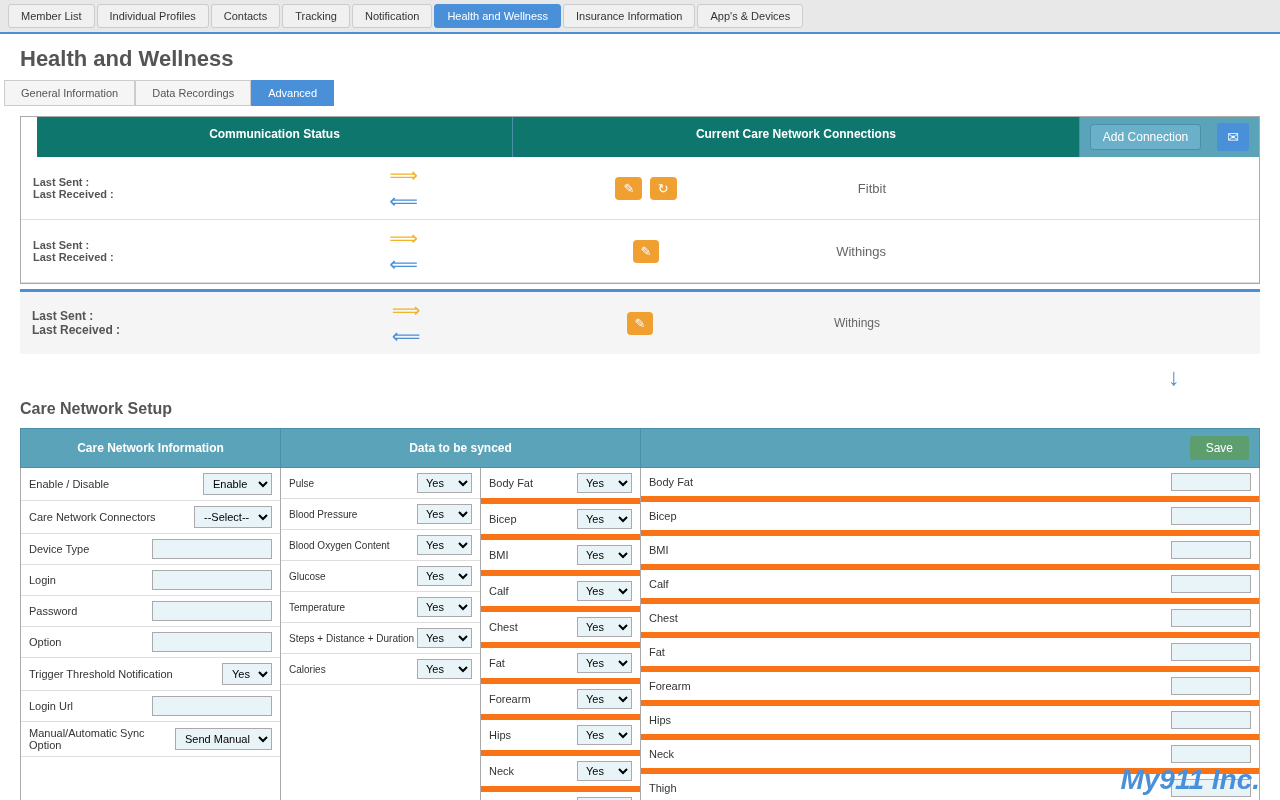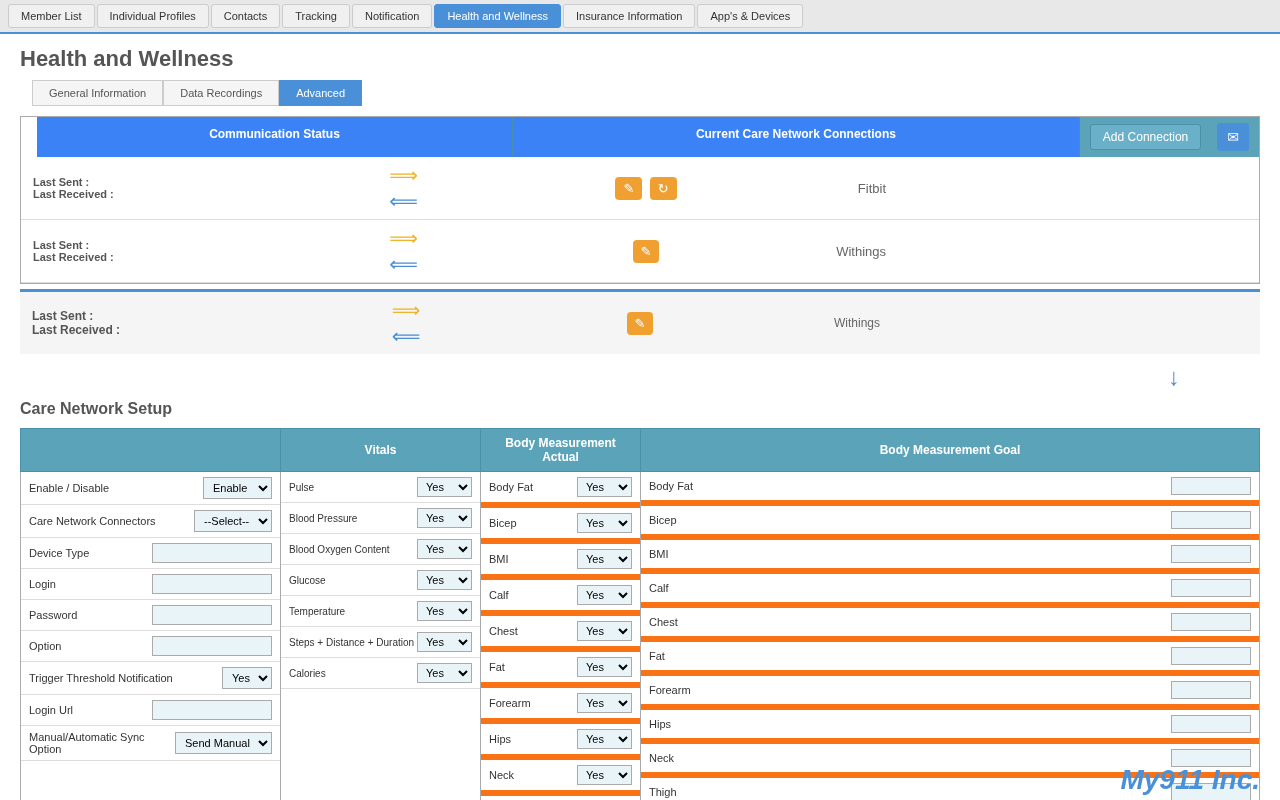--- a/index.html
+++ b/index.html
@@ -8,21 +8,21 @@
     
     .nav-bar { background: #e8e8e8; border-bottom: 2px solid #4a90d9; display: flex; align-items: center; padding: 4px 8px; gap: 2px; }
     .nav-item { padding: 5px 12px; font-size: 11px; cursor: pointer; border: 1px solid #ccc; background: #f0f0f0; color: #333; border-radius: 3px; }
     .nav-item.active { background: #4a90d9; color: #fff; border-color: #4a90d9; }
 
     
     .page-header { padding: 12px 20px 8px; }
     .page-title { font-size: 22px; font-weight: bold; color: #555; }
 
     
-    .tabs { display: flex; padding: 0 32px; gap: 0; }
+    .tabs { display: flex; padding: 0 4px; gap: 0; }
     .tab { padding: 6px 16px; font-size: 11px; cursor: pointer; border: 1px solid #ccc; background: #f5f5f5; color: #555; }
     .tab.active { background: #4a90d9; color: #fff; border-color: #4a90d9; }
     .add-conn-btn { background: #6ab0c8; color: #fff; border: 1px solid #4a90a8; padding: 5px 12px; cursor: pointer; font-size: 12px; border-radius: 3px; }
     .mail-btn { background: #4a90d9; border: none; padding: 6px 10px; cursor: pointer; border-radius: 3px; color: #fff; font-size: 14px; }
     .last-sent { font-weight: bold; color: #555; }
     .last-received { font-weight: bold; color: #555; }
 
     
     .icon-btn { background: #f0a030; border: none; border-radius: 4px; padding: 4px 8px; cursor: pointer; color: #fff; font-size: 13px; margin: 2px; }
 
@@ -52,21 +52,21 @@
 
     .bm-row { display: flex; align-items: center; padding: 5px 8px; border-bottom: 6px solid #f97316; }
     .bm-label { flex: 1; font-size: 11px; }
     .bm-select { border: 1px solid #aaa; padding: 2px 4px; font-size: 11px; background: #e8f4f8; cursor: pointer; width: 55px; }
     .bm-input { border: 1px solid #aaa; padding: 2px 4px; font-size: 11px; width: 80px; background: #e8f4f8; }
 
     
     .logo-area { position: fixed; bottom: 3px; right: 20px; font-size: 32px; font-weight: bold; color: #4a90d9; font-style: italic; }
 
     .comm-table-wrapper { border: 1px solid #aaa; margin-bottom: 5px; }
-    .comm-top-row { background: #3b82f6; display: flex; align-items: stretch; margin-left: 16px; }
+    .comm-top-row { background: #0f766e; display: flex; align-items: stretch; margin-left: 16px; }
     .comm-top-left { flex: 1; display: flex; }
     .comm-top-status { flex: 1; text-align: center; padding: 10px; color: #fff; font-size: 12px; font-weight: bold; border-right: 1px solid #4a90a8; }
     .comm-top-network { flex: 1.2; text-align: center; padding: 10px; color: #fff; font-size: 12px; font-weight: bold; }
     .comm-top-right { display: flex; align-items: center; justify-content: flex-end; padding: 6px 10px; gap: 16px; min-width: 180px; background: #5ba3b8; border-left: 1px solid #4a90a8; }
 
     .conn-row { display: flex; align-items: center; border-bottom: 1px solid #ddd; }
     .conn-row .label-col { width: 200px; padding: 8px 12px; font-size: 11px; }
     .conn-row .arrow-col { flex: 1; text-align: center; padding: 6px; }
     .conn-row .icon-col { width: 120px; text-align: center; padding: 6px; }
     .conn-row .name-col { width: 200px; text-align: right; padding: 6px 20px; font-size: 13px; color: #666; }
@@ -175,24 +175,25 @@
     <span>↓</span>
   </div>
 
   <div class="care-network" style="padding: 0 0 20px;">
     <div class="care-network-title">Care Network Setup</div>
 
     <table class="setup-table">
 
       <thead>
         <tr class="setup-header">
-          <td></td>
-          <td style="text-align:center;">Vitals</td>
-          <td style="text-align:center;">Body Measurement Actual</td>
-          <td colspan="2" style="text-align:center;">Body Measurement Goal</td>
+          <td>Care Network Information</td>
+          <td colspan="3">Data to be synced</td>
+          <td class="save-cell">
+            <button class="save-btn">Save</button>
+          </td>
         </tr>
       </thead>
       <tbody>
         <tr>
 
           <td class="left-col" style="vertical-align:top; padding:0;">
 
             <div class="field-row">
               <span class="field-label">Enable / Disable</span>
               <select class="field-select">

